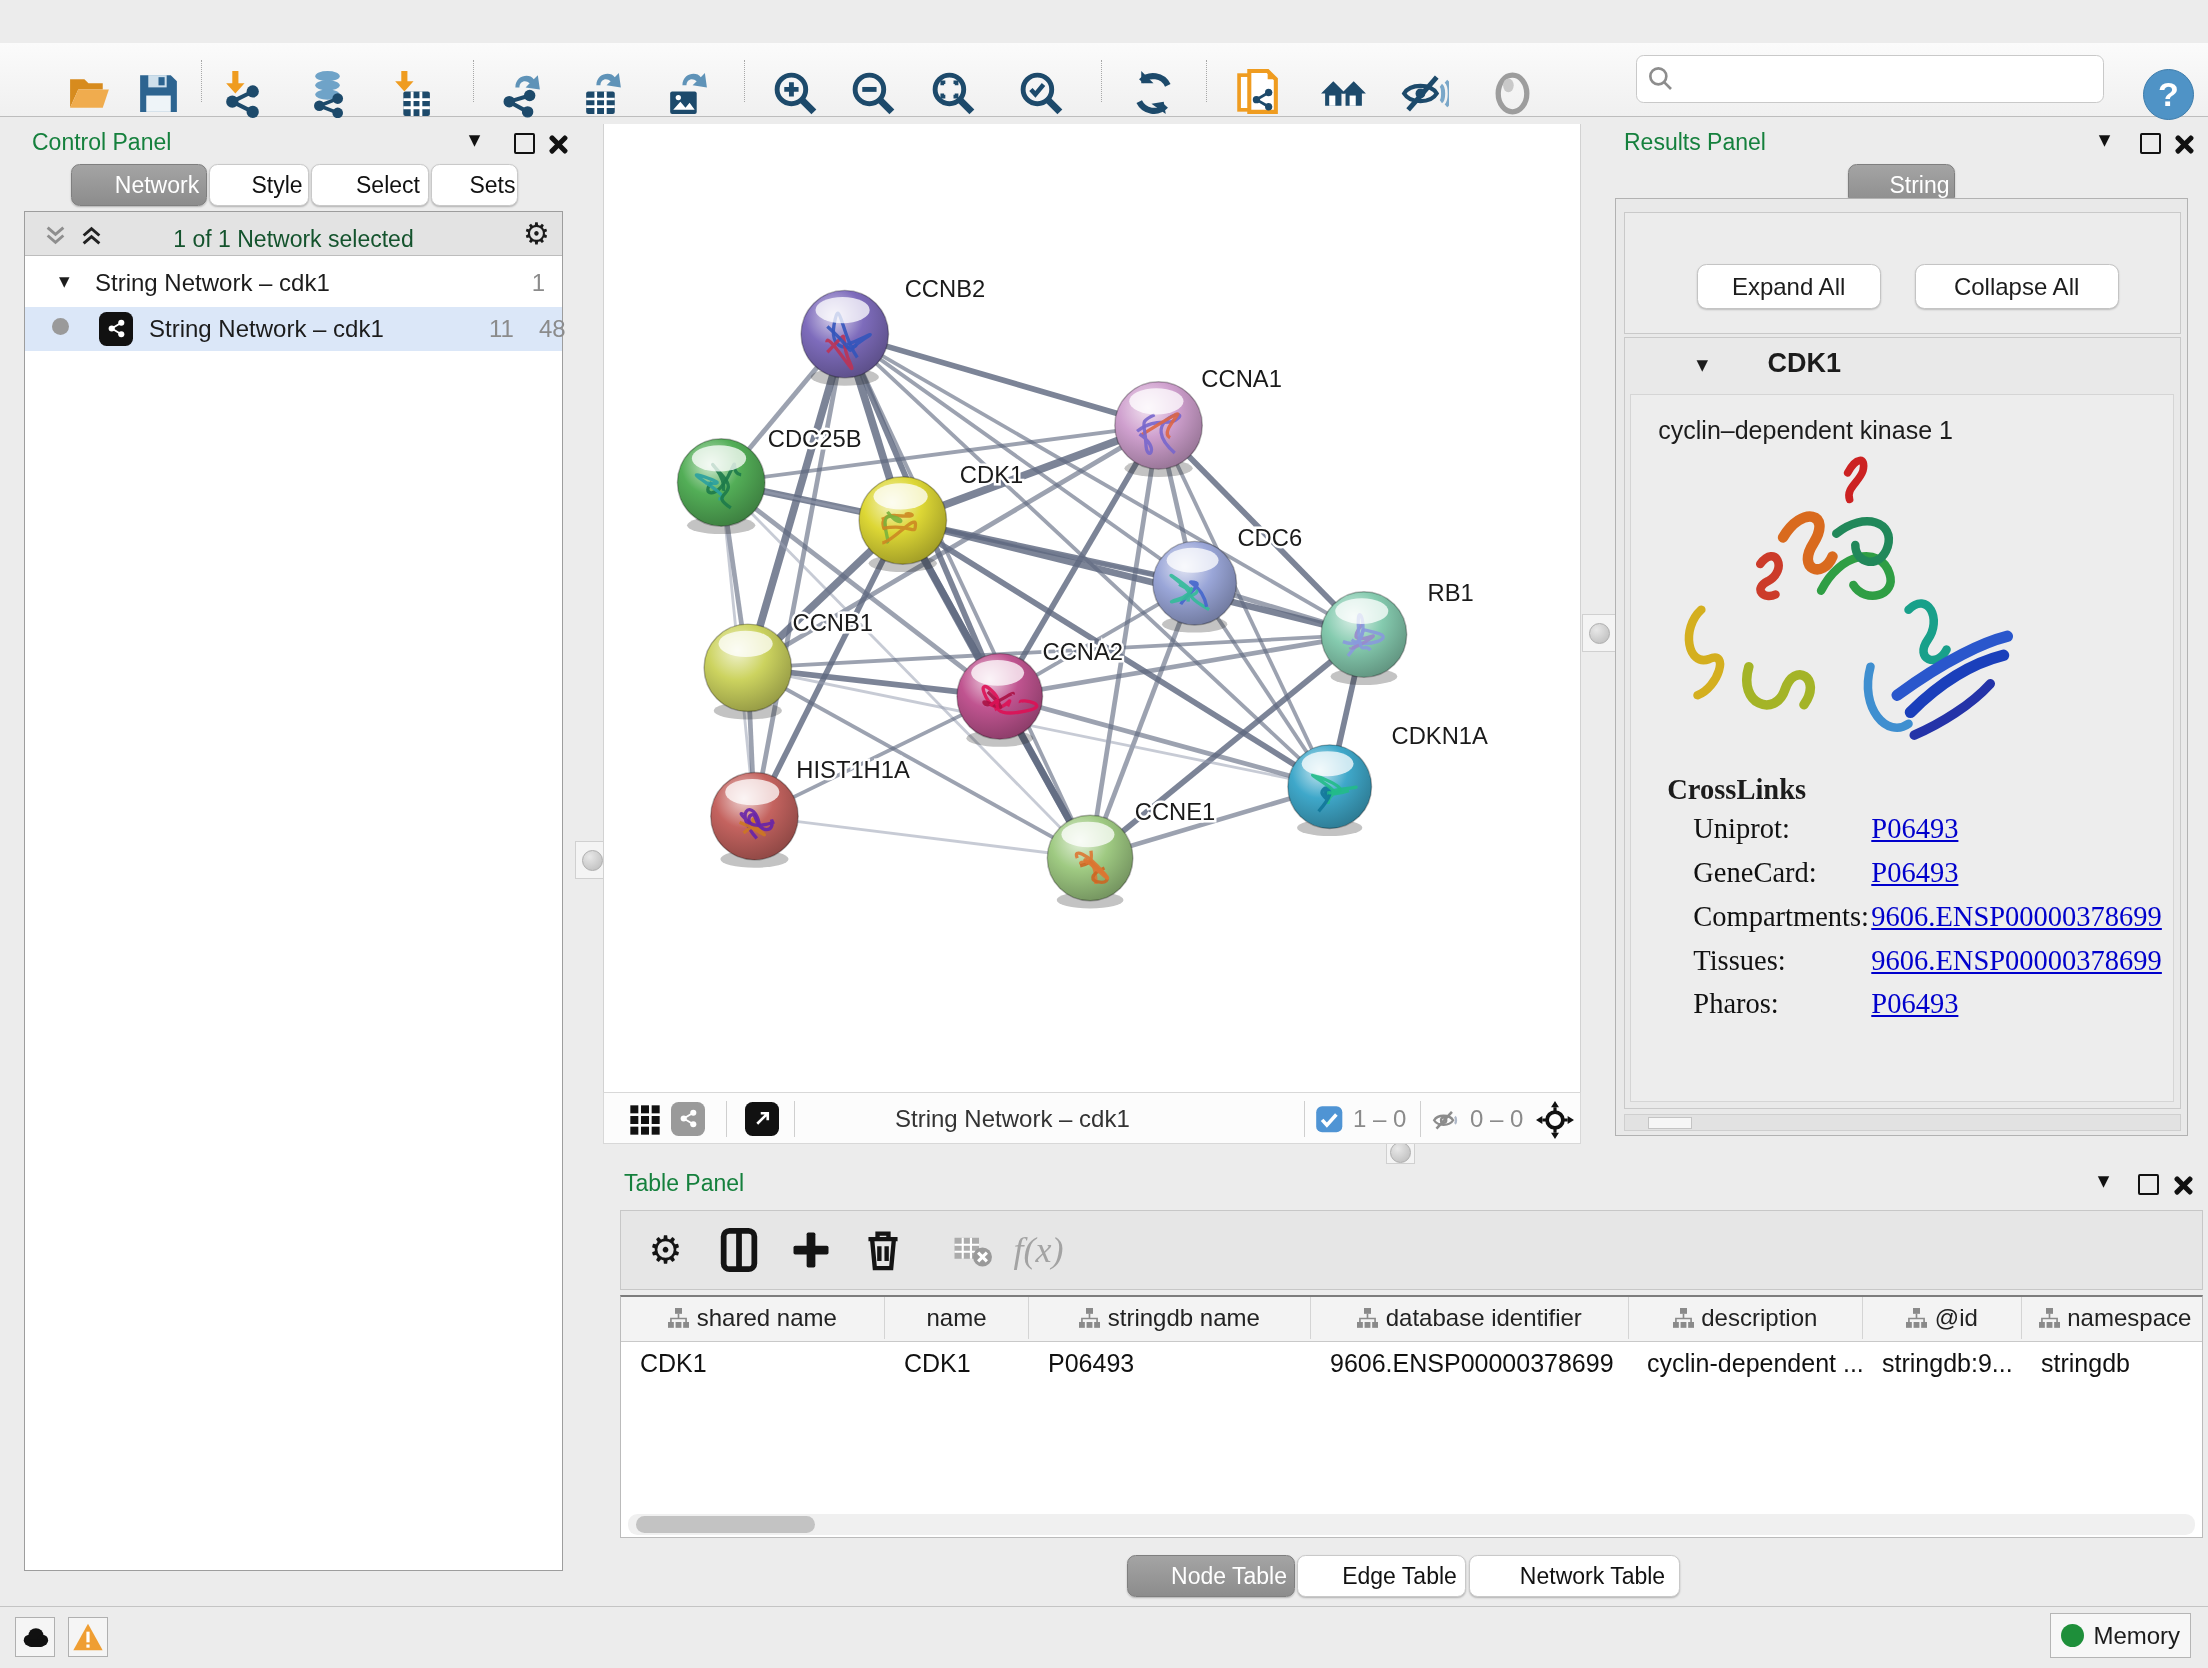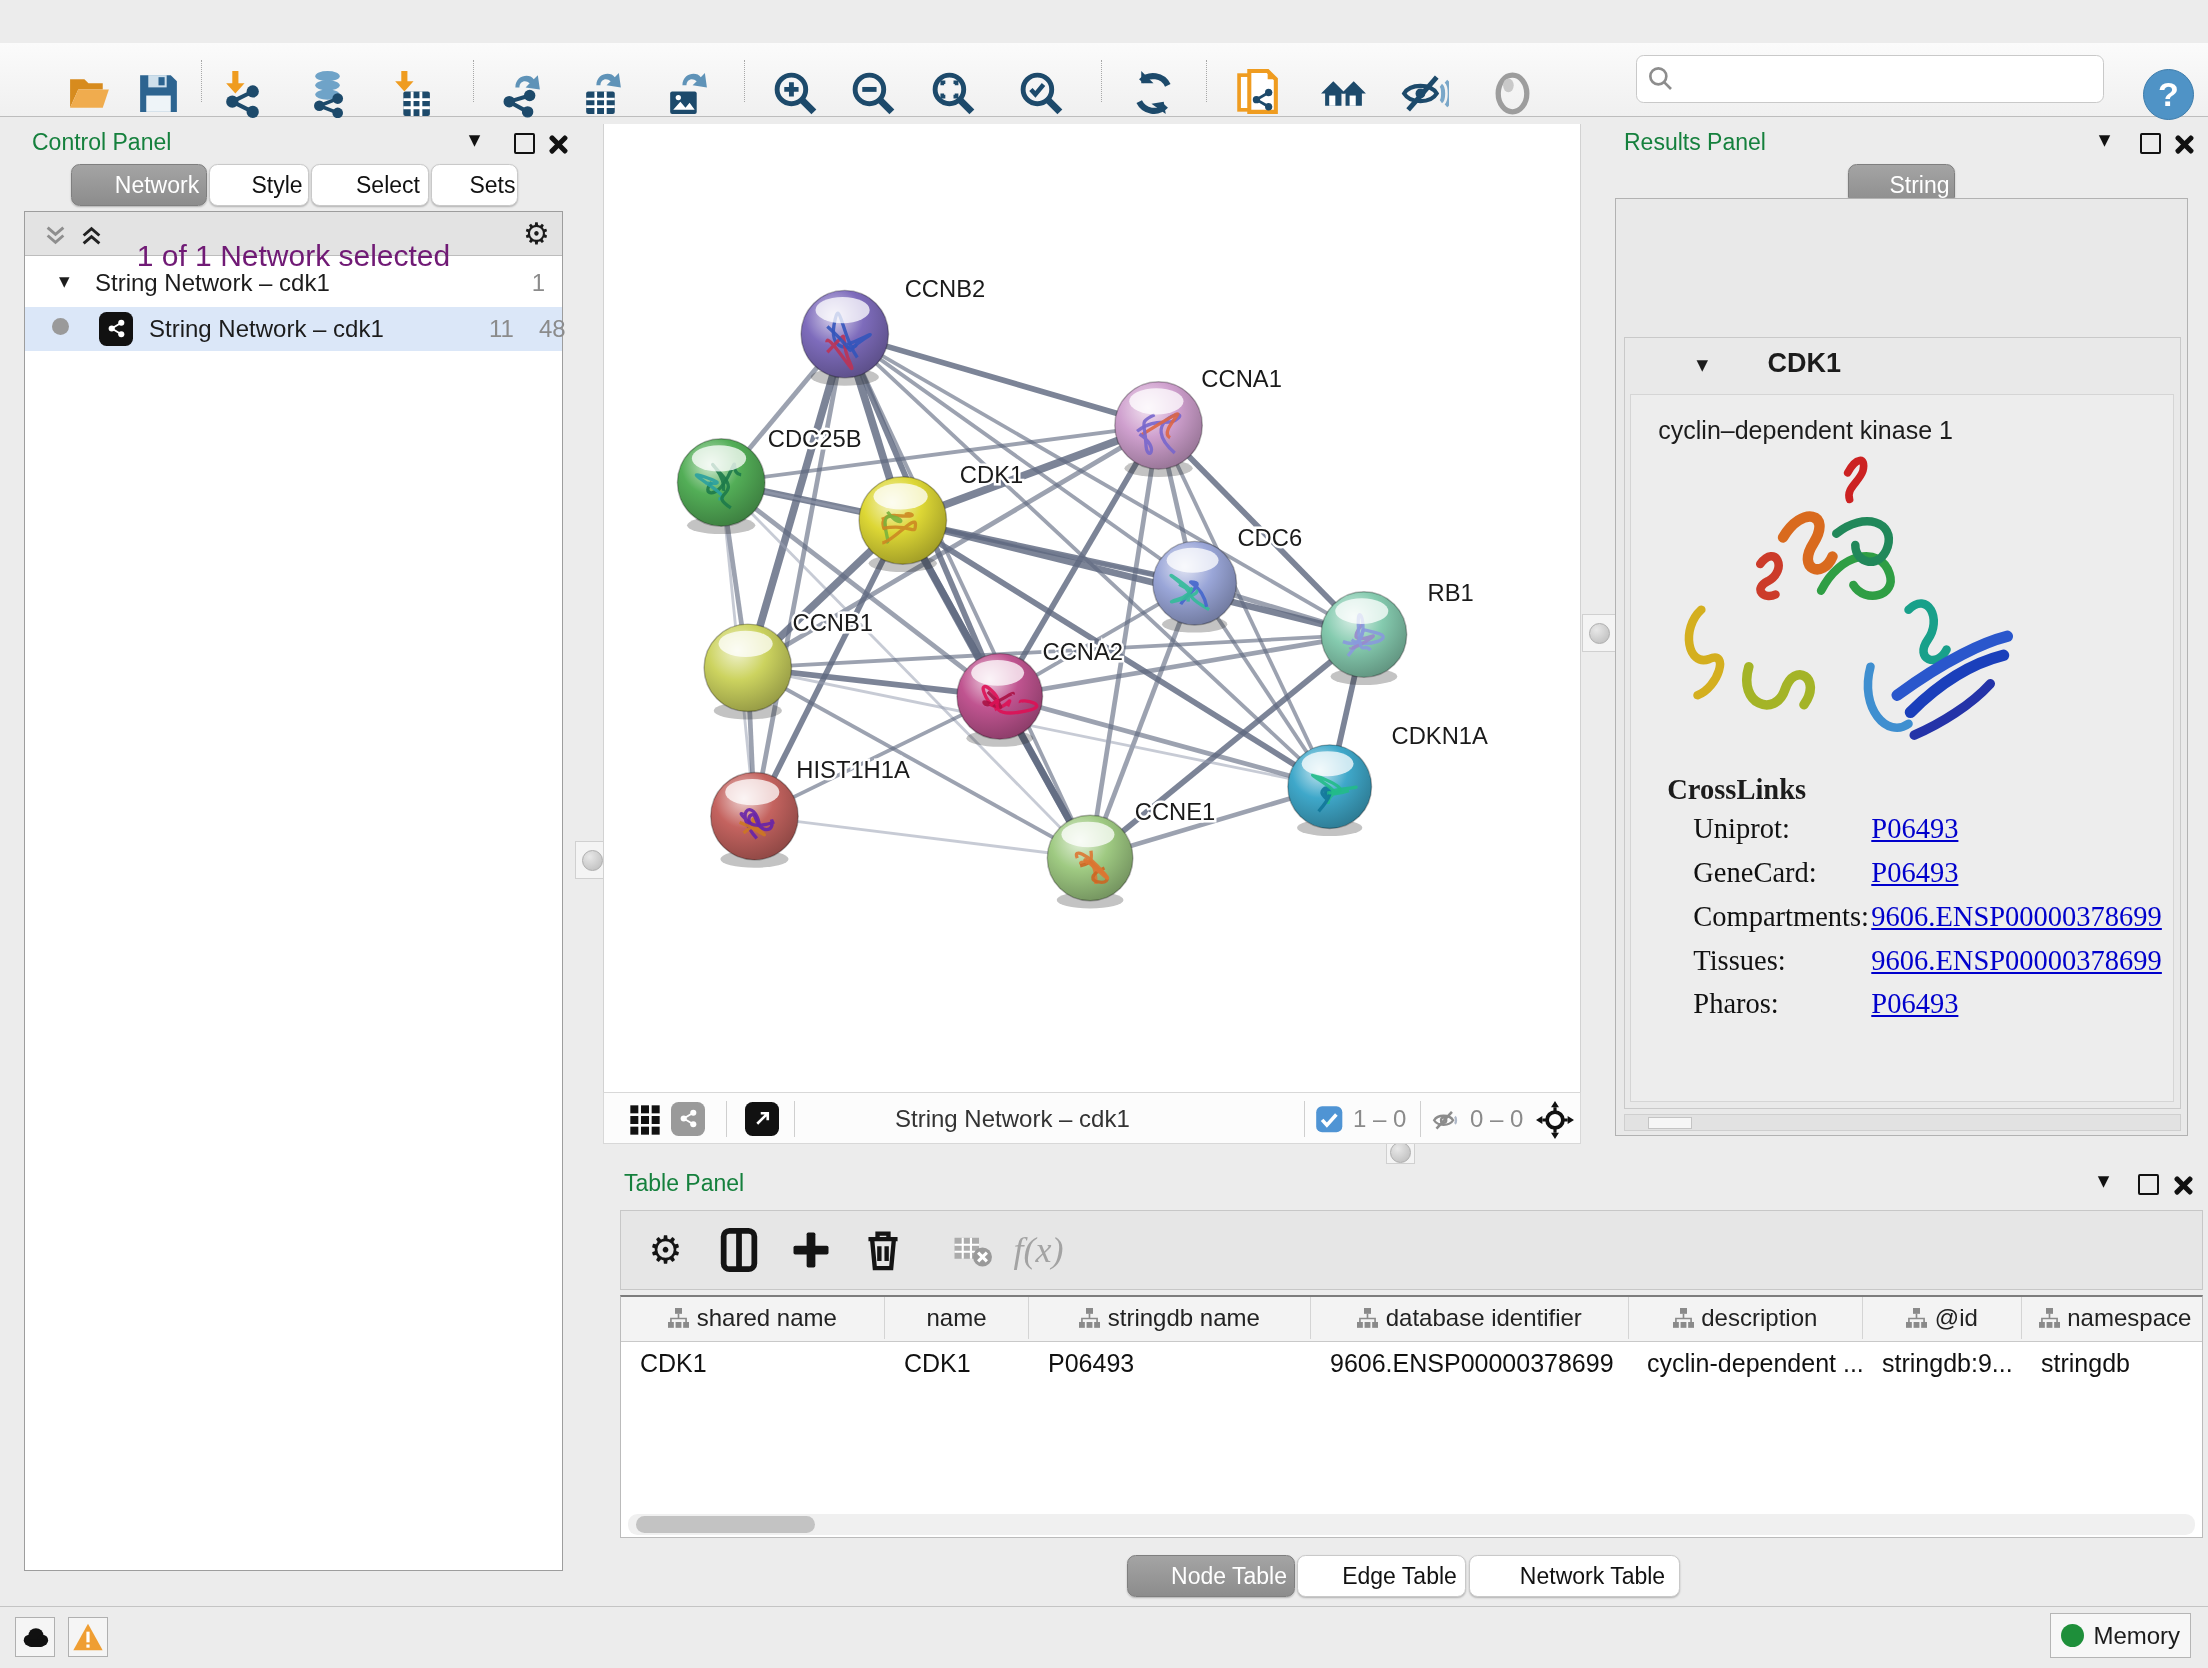--- a/index.html
+++ b/index.html
@@ -44,21 +44,21 @@
   .tabbtn{position:absolute;height:42px;border-radius:8.6px;background:#fff;border:1px solid #c9c9c9;
     box-shadow:0 1px 1.9px rgba(0,0,0,.25);display:flex;align-items:center;justify-content:center;
     font-size:23px;color:#111;box-sizing:border-box;padding-left:36px;}
   .tabbtn.sel{background:linear-gradient(#a4a4a4,#8c8c8c);color:#fff;border-color:#7f7f7f;}
 
   
   .cp-box{left:24px;top:211px;width:539px;height:1360px;background:#fff;
     border:1.9px solid #9d9d9d;box-sizing:border-box;}
   .cp-toolbar{position:absolute;left:0;top:0;width:100%;height:44px;background:#e3e3e3;
     border-bottom:1px solid #bdbdbd;box-sizing:border-box;}
-  .cp-toolbar .lbl{position:absolute;left:0;top:27px;width:100%;text-align:center;font-size:30px;color:#701a75;}
+  .cp-toolbar .lbl{position:absolute;left:0;top:14px;width:100%;text-align:center;font-size:23px;color:#14532d;}
   .treerow{position:absolute;left:0;width:100%;height:40px;font-size:24px;}
   .treerow .cnt{position:absolute;color:#8b8b8b;}
   .share-badge{position:absolute;width:34px;height:34px;background:#111;border-radius:7.6px;
     display:flex;align-items:center;justify-content:center;}
 
   
   .netcanvas{left:603px;top:124px;width:978px;height:968px;background:#fff;
     border-left:1px solid #d2d2d2;border-right:1px solid #d2d2d2;box-sizing:border-box;}
   .netfooter{left:603px;top:1092px;width:978px;height:52px;background:#fcfcfc;
     border:1px solid #d8d8d8;box-sizing:border-box;}
@@ -612,20 +612,24 @@
   <div class="ph-icon" style="left:2138px;top:131px">
       <span class="sq-icon"></span>
     </div>
   <div class="ph-icon" style="left:2170px;top:131px">
       <span class="xicon"></span>
     </div>
 
   <div class="tabbtn sel" style="left:1848px;top:164px;width:107px">String</div>
 
   <div class="abs rp-outer">
+    <div class="rp-sub">
+      <div class="rp-btn" style="left:72px;width:184px">Expand All</div>
+      <div class="rp-btn" style="left:290px;width:204px">Collapse All</div>
+    </div>
     <div class="rp-cdk">
       <span class="abs" style="left:72px;top:13.3px;font-size:23px">▾</span>
       <span class="abs" style="left:143px;top:9.5px;font-size:27px;font-weight:bold">CDK1</span>
       <div class="rp-content">
         <div class="abs" style="left:27px;top:21px;font-size:25px">cyclin–dependent kinase 1</div>
 
         <svg class="abs" style="left:38px;top:55px" width="365" height="327" viewBox="0 0 384 344" fill="none" stroke-linecap="round">
           <path d="M188 24 C196 8 208 6 204 22 C200 34 186 40 190 52" stroke="#cc2222" stroke-width="8"></path>
           <path d="M120 92 C140 58 172 66 152 98 C134 126 162 136 172 112" stroke="#d96a1e" stroke-width="11"></path>
           <path d="M96 120 C112 98 126 126 104 138 C88 146 100 158 112 152" stroke="#cc3b2a" stroke-width="9"></path>

